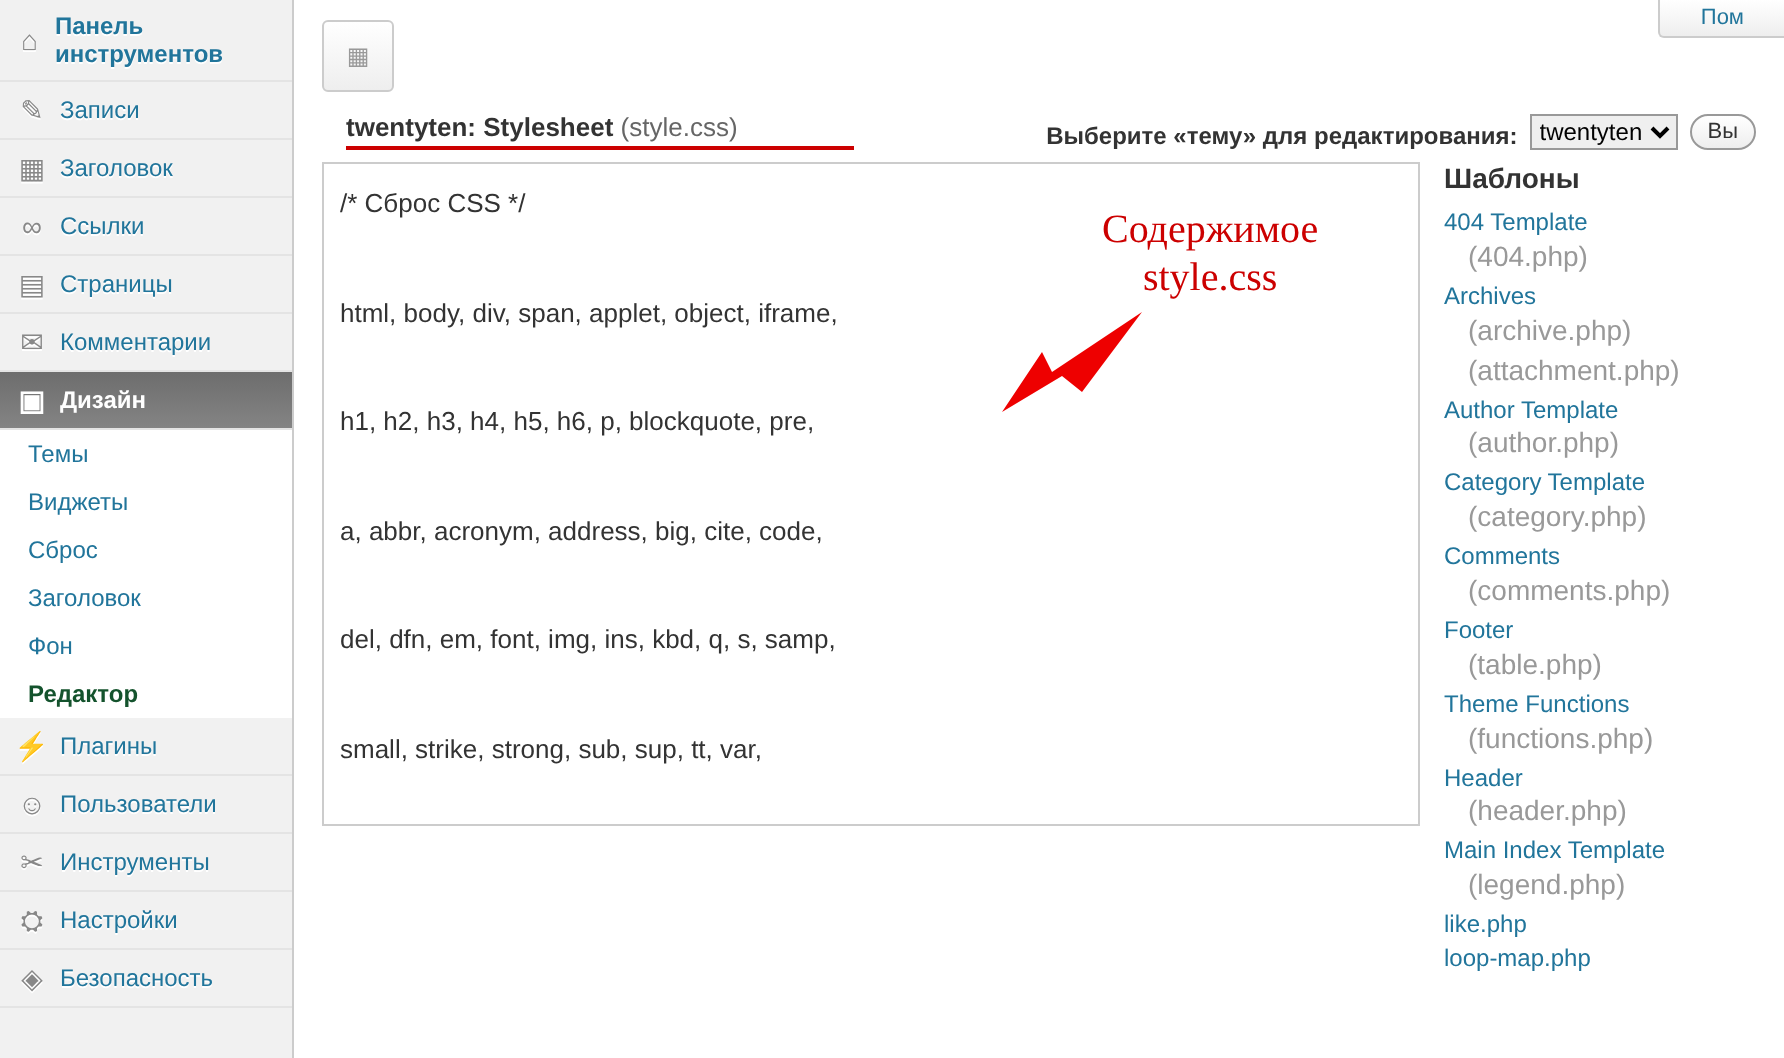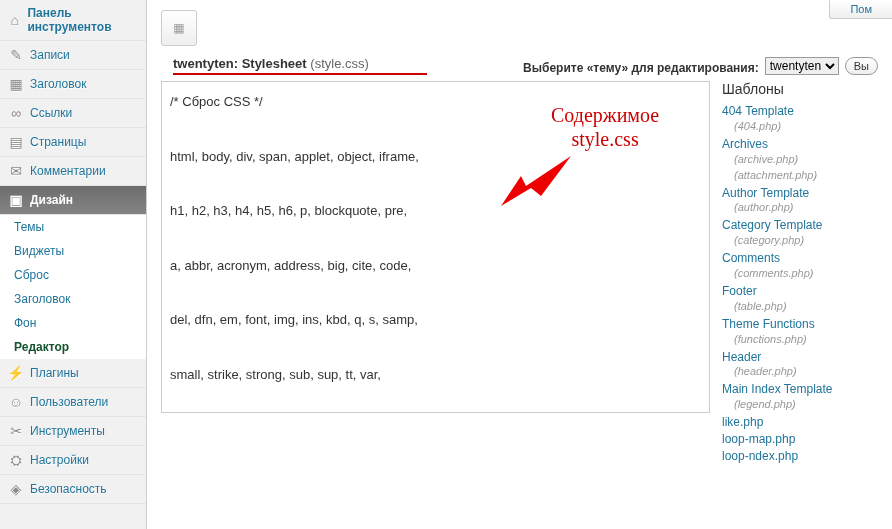--- a/index.html
+++ b/index.html
@@ -22,23 +22,23 @@
 .file-label b { font-weight: bold; }
 .file-label .fname { color: #666; }
 .redline { border-bottom: 2px solid #c00; width: 254px; margin-top: 2px; }
 .sel-theme { font-size: 12px; color: #333; display: flex; align-items: flex-end; gap: 6px; }
 .sel-theme select { font-size: 12px; border: 1px solid #999; }
 .sel-theme .btn { border: 1px solid #999; background: linear-gradient(#fff,#eee); border-radius: 10px; padding: 2px 8px; font-size: 11px; cursor: pointer; }
 .editor-row { display: flex; gap: 12px; }
 .editor-wrap { position: relative; flex: 1; }
 .editor { width: 100%; height: 332px; font-family: Liberation Sans, sans-serif; font-size: 13px; color: #333; border: 1px solid #ccc; padding: 6px 8px; resize: none; line-height: 2.1; overflow-y: scroll; white-space: pre; background: #fff; }
 .templates { width: 156px; flex-shrink: 0; font-size: 12px; }
-.templates h3 { font-size: 14px; font-weight: normal; margin-bottom: 6px; color: #333; }
+.templates h3 { font-size: 14px; font-weight: bold; margin-bottom: 6px; color: #333; }
 .tpl-list a { display: block; color: #21759b; text-decoration: none; line-height: 1.4; cursor: pointer; }
-.tpl-list .fn { color: #999; font-style: italic; font-size: 11px; padding-left: 12px; margin-bottom: 4px; }
+.tpl-list .fn { color: #999; font-size: 14px; padding-left: 12px; margin-bottom: 4px; }
 .help-tab { position: absolute; top: 0; right: 0; background: linear-gradient(#fff,#eee); border: 1px solid #ccc; border-top: none; border-right: none; border-radius: 0 0 0 3px; padding: 3px 20px; font-size: 11px; color: #21759b; cursor: pointer; }
 .anno { position: absolute; pointer-events: none; }
 .anno-text { font-family: Georgia, serif; font-size: 20px; color: #c00; text-align: center; line-height: 1.2; }
 .red-arrow svg { display: block; }
 </style>
 </head>
 <body>
 
 <div class="app">
   <div class="sidebar">
@@ -178,19 +178,18 @@
             <a>Footer</a>
             <div class="fn">(table.php)</div>
             <a>Theme Functions</a>
             <div class="fn">(functions.php)</div>
             <a>Header</a>
             <div class="fn">(header.php)</div>
             <a>Main Index Template</a>
             <div class="fn">(legend.php)</div>
             <a>like.php</a>
             <a>loop-map.php</a>
-            <a>loop-ndex.php</a>
           </div>
       </div>
     </div>
 
   </div>
 </div>
 
 </body></html>

